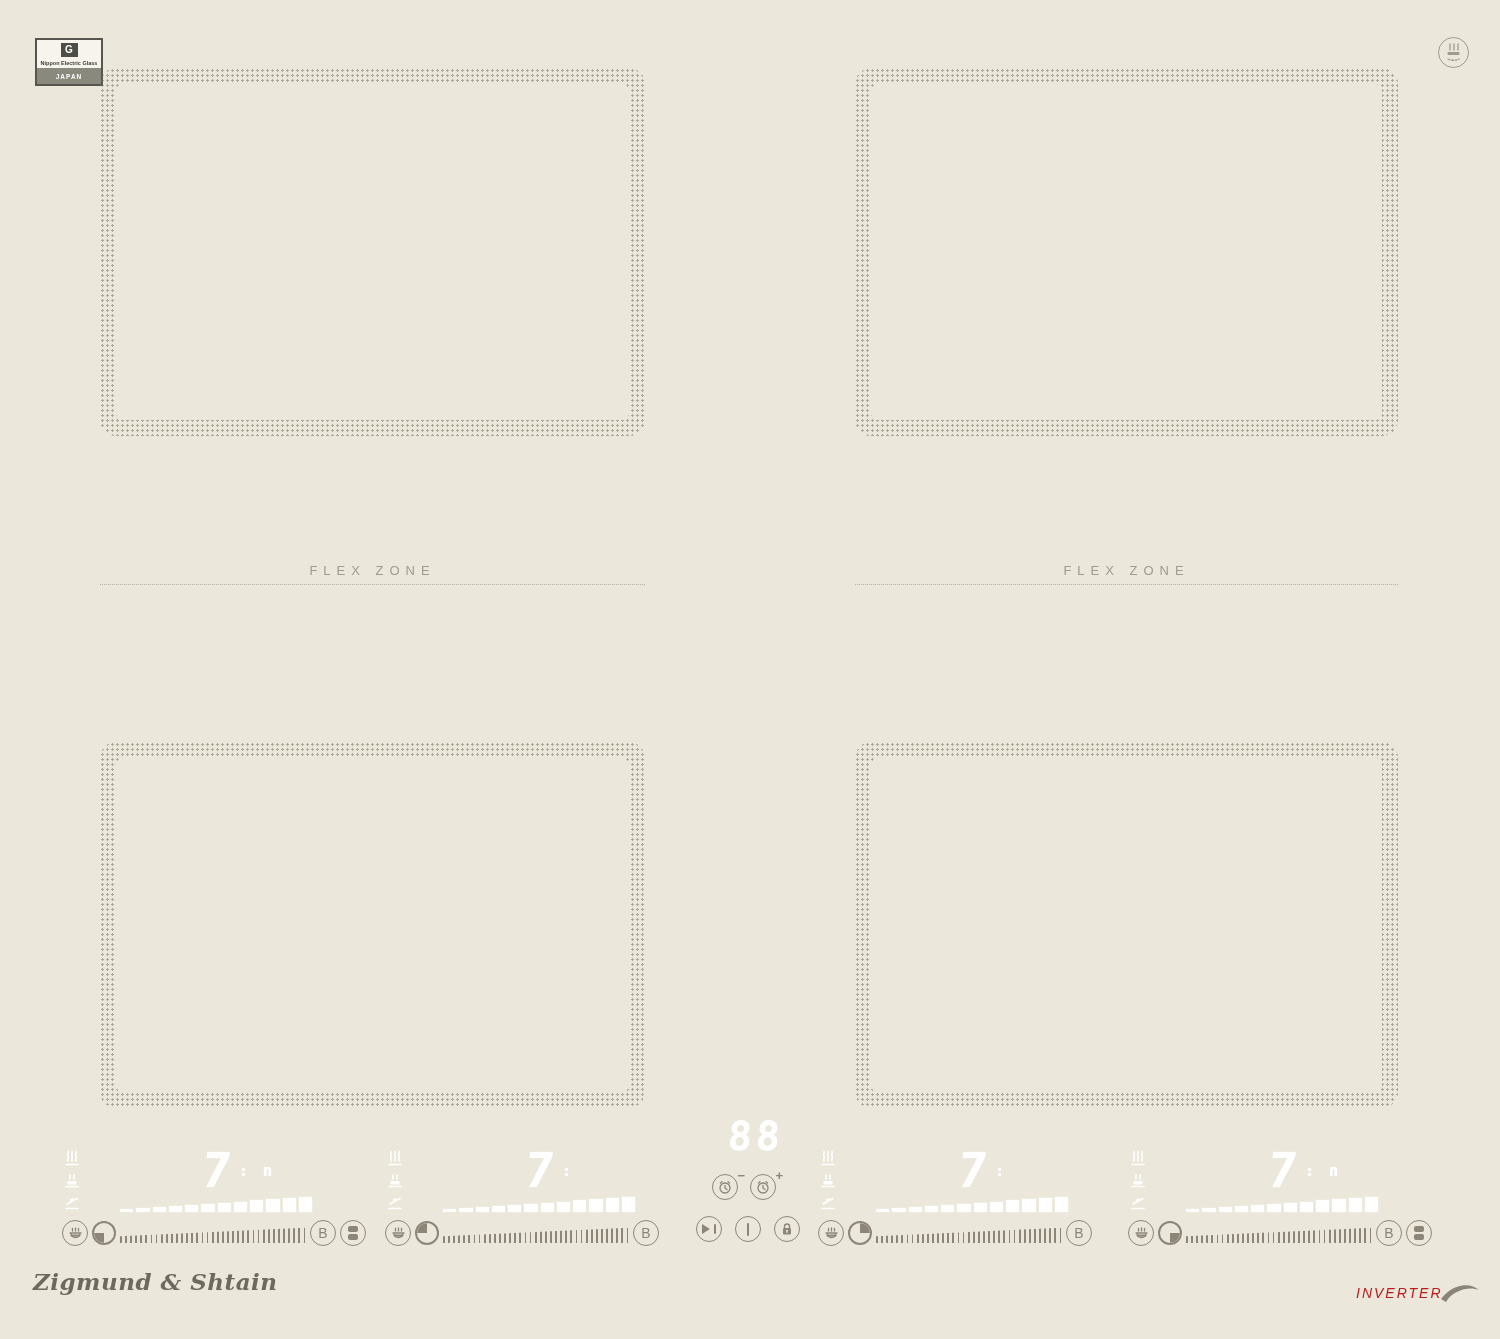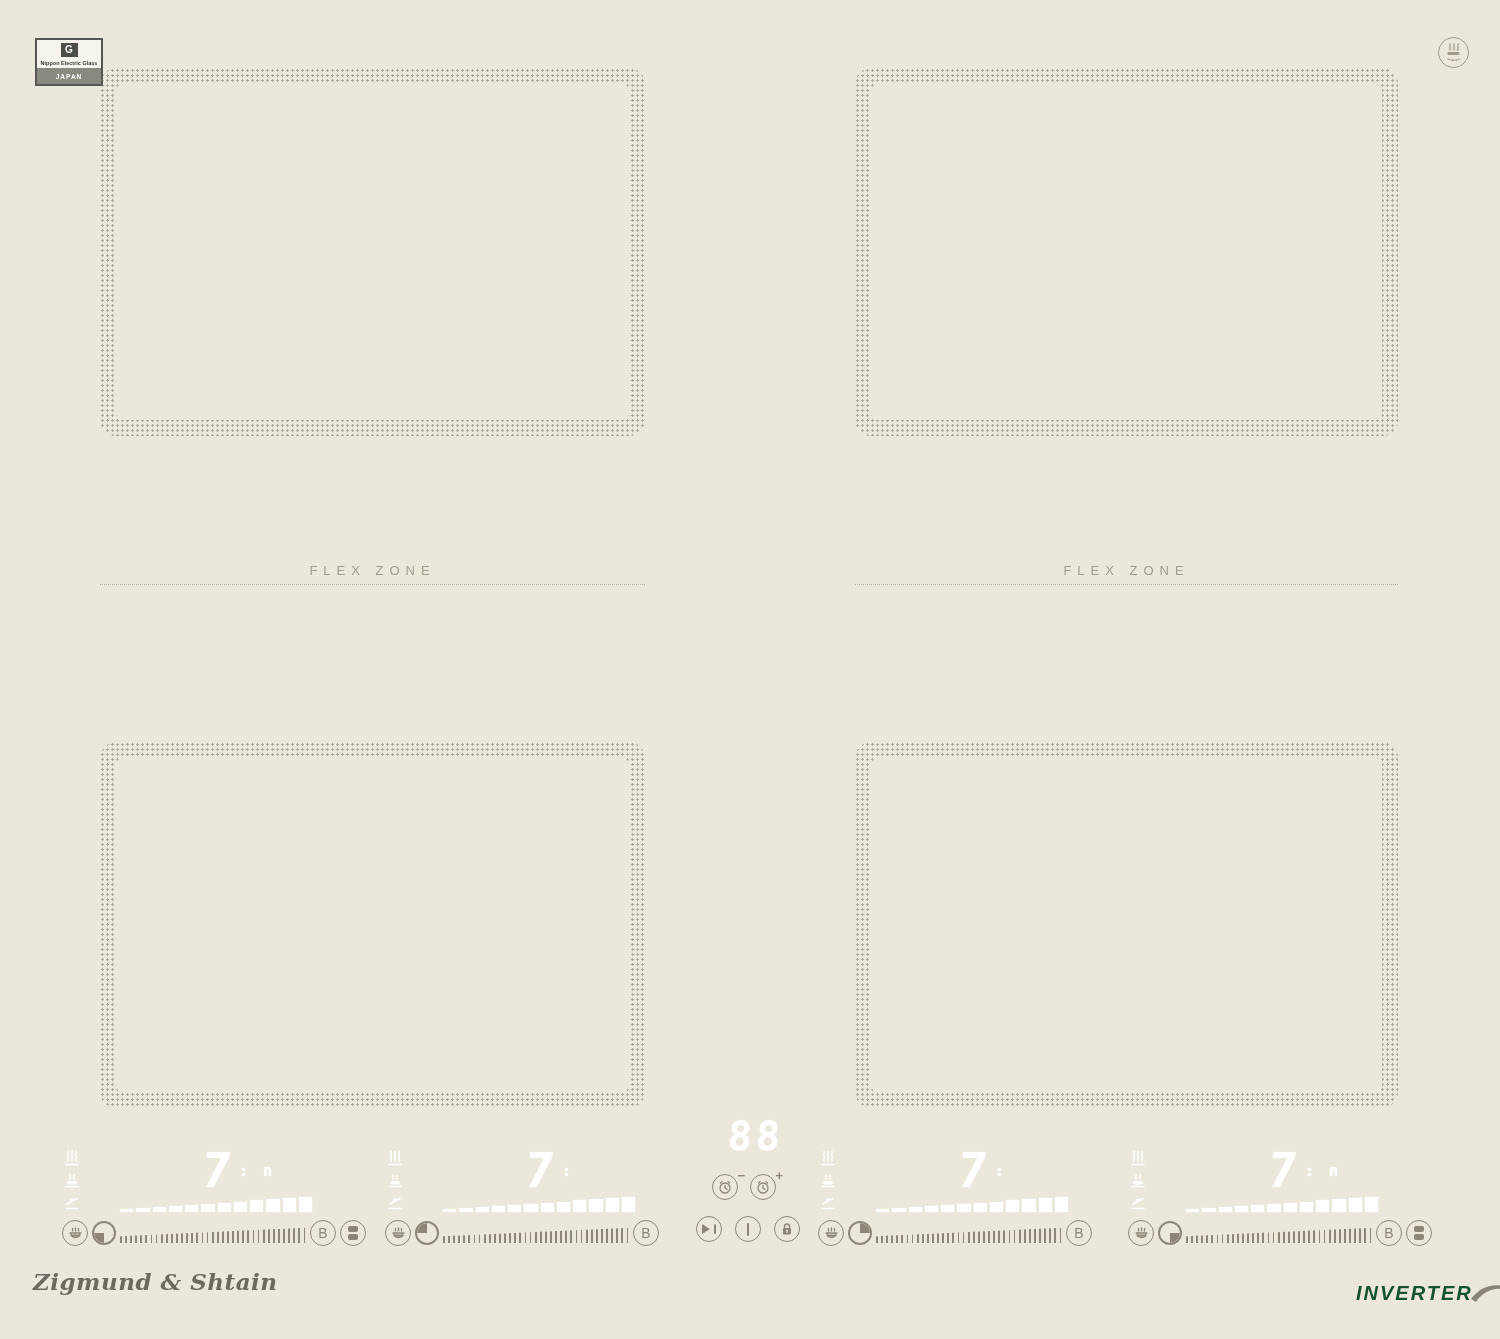--- a/index.html
+++ b/index.html
@@ -83,21 +83,21 @@
   .timer-row{position:absolute;left:22px;top:62px;display:flex;gap:12px;}
   .func-row{position:absolute;left:6px;top:104px;display:flex;gap:13px;}
   .sign{position:absolute;top:-6px;right:-7px;font-size:13px;color:var(--print);font-weight:bold;}
   .relwrap{position:relative;}
   .playicon{display:flex;align-items:center;gap:1.5px;}
   .powerbar{width:2.5px;height:13px;background:var(--print);border-radius:1px;}
 
   
   .zlogo{position:absolute;left:33px;top:1268px;font-family:"DejaVu Serif",serif;font-weight:bold;font-style:italic;font-size:23px;color:#6e695f;letter-spacing:.5px;}
   .inverter{position:absolute;left:1356px;top:1281px;display:flex;align-items:center;}
-  .inverter .txt{font-style:italic;font-weight:bold;font-size:20px;letter-spacing:2px;color:#14532d;}
+  .inverter .txt{font-style:italic;font-weight:normal;font-size:14px;letter-spacing:2px;color:#b91c1c;}
   .inverter svg{margin-left:-4px;}
 </style>
 </head>
 <body>
 
 <div class="hob">
 
   <div class="badge">
     <div class="glyph">G</div>
     <div class="maker">Nippon Electric Glass</div>

